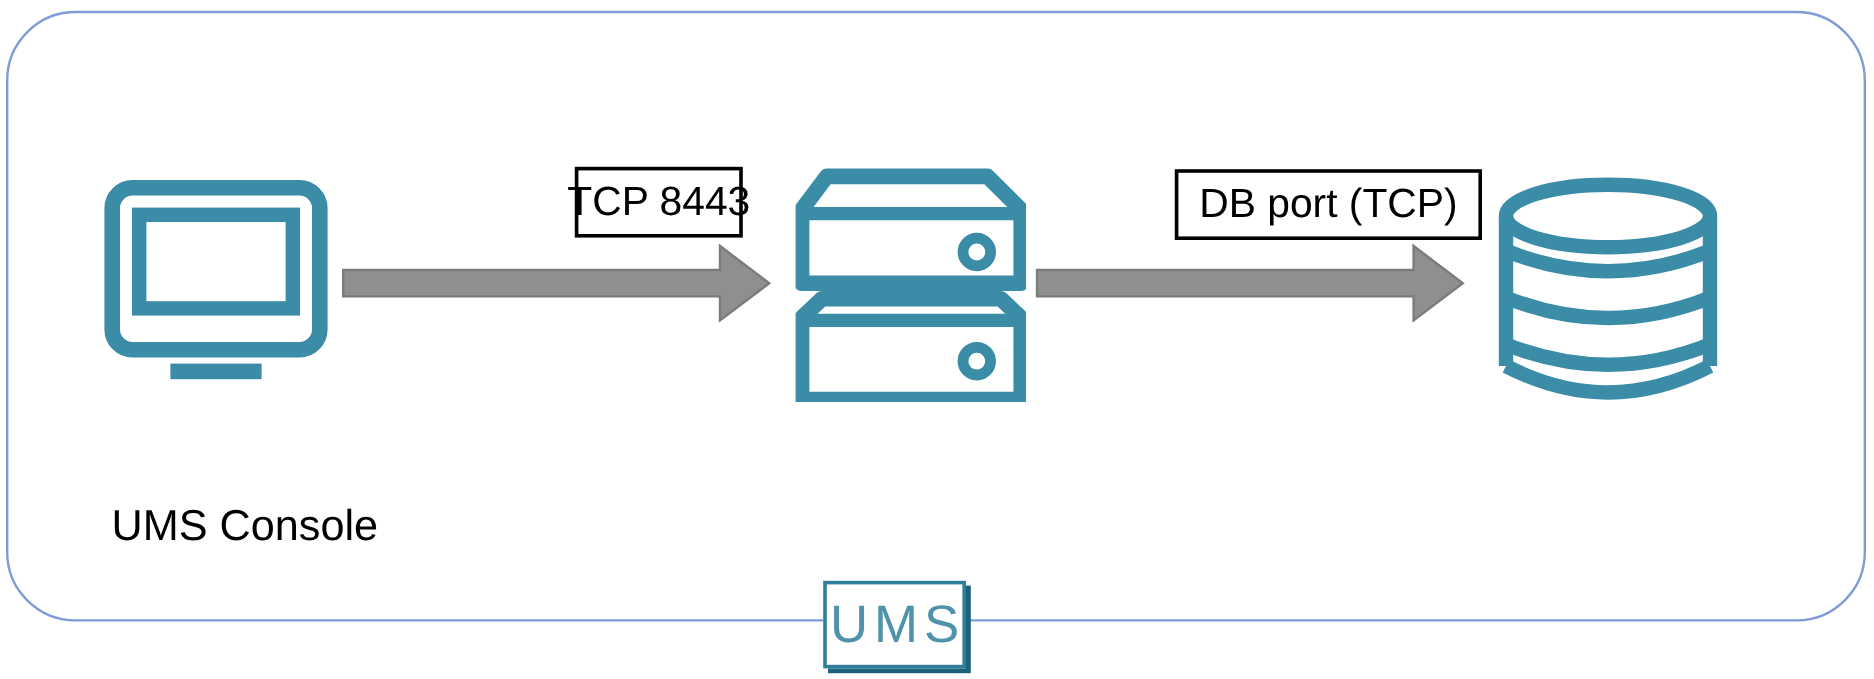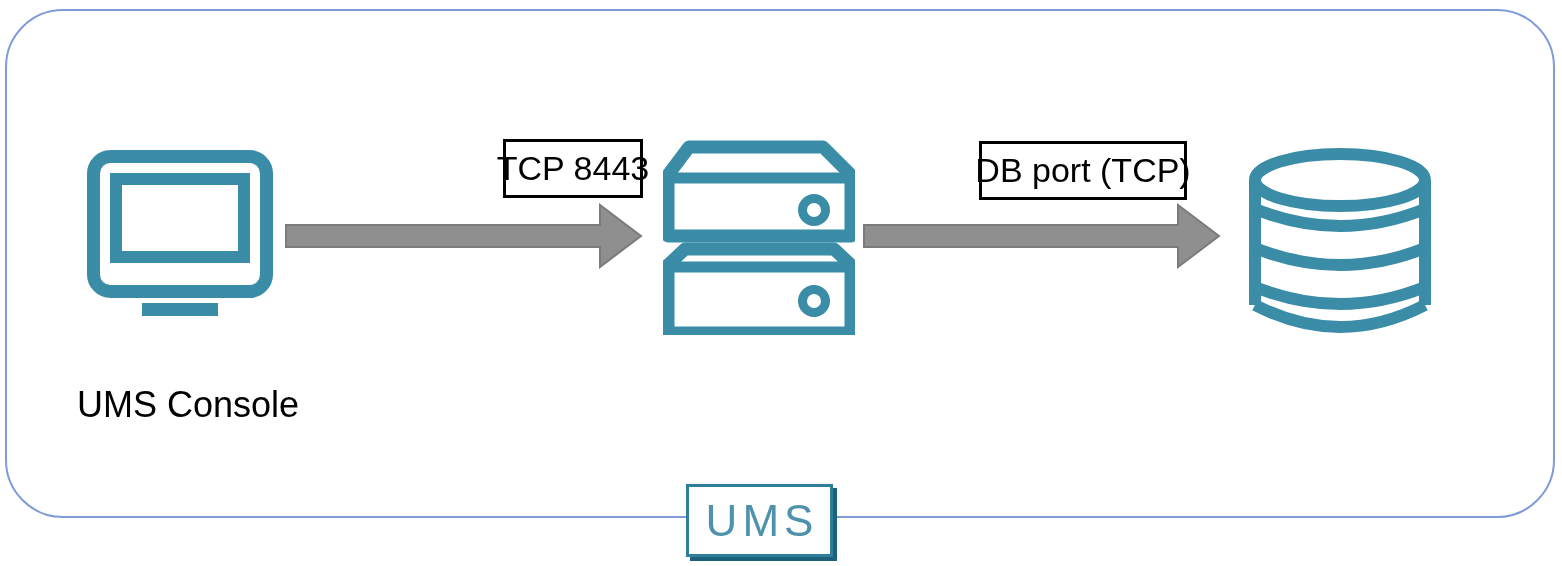--- a/index.html
+++ b/index.html
@@ -22,63 +22,63 @@
   .icon{position:absolute;color:var(--icon-teal);}
   .icon svg{display:block;}
   .stroke{fill:none;stroke:currentColor;}
   .node-label{position:absolute;top:384px;width:360px;text-align:center;
               font-size:36px;color:var(--text);white-space:nowrap;}
   .port-label{position:absolute;height:59px;border:3px solid var(--label-border);
               background:var(--background);display:flex;align-items:center;justify-content:center;
               font-size:34px;color:var(--text);white-space:nowrap;}
   .arrow{position:absolute;top:203px;width:358px;height:66px;}
   .arrow polygon{fill:var(--arrow-gray);stroke:var(--arrow-outline);stroke-width:2;}
-  .logo-box{position:absolute;left:686px;top:484px;width:147px;height:73px;
+  .logo-box{position:absolute;left:686px;top:484px;width:119px;height:73px;
             background:var(--background);border:3px solid var(--logo-border);
             box-shadow:4px 4px 0 var(--logo-shadow);
             display:flex;align-items:center;justify-content:center;z-index:2;}
   .logo-text{font-size:44px;font-weight:200;letter-spacing:5px;padding-left:5px;
              color:var(--logo-text);line-height:1;}
 </style>
 </head>
 <body>
 
 <div class="canvas">
 
   <div class="frame"></div>
 
   <div class="icon" style="left:85px;top:148px;">
     <svg width="190" height="172" viewBox="0 0 190 172">
       <rect class="stroke" x="8.5" y="8.5" width="173" height="135" rx="17" stroke-width="13"></rect>
       <rect class="stroke" x="31" y="31" width="128" height="78" stroke-width="12"></rect>
       <rect x="57" y="155" width="76" height="13" fill="currentColor"></rect>
     </svg>
   </div>
-  <div class="node-label" style="left:8px;">UMS Console</div>
+  <div class="node-label" style="left:24px;margin-top:33px;">UMS Console</div>
 
   <svg class="arrow" style="left:285px;" viewBox="0 0 358 66">
     <polygon points="1,22 315,22 315,2 356,33 315,64 315,44 1,44"></polygon>
   </svg>
-  <div class="port-label" style="left:479px;top:139px;width:140px;margin-left:24px;">TCP 8443</div>
+  <div class="port-label" style="left:479px;top:139px;width:140px;">TCP 8443</div>
 
   <div class="icon" style="left:663px;top:139px;">
     <svg width="192" height="196" viewBox="0 0 192 196">
       <path class="stroke" d="M26,8 L160,8 L188,36 L188,97 L5,97 L5,36 Z" stroke-width="13" stroke-linejoin="round"></path>
       <line x1="5" y1="39" x2="188" y2="39" stroke="currentColor" stroke-width="11"></line>
       <circle class="stroke" cx="151" cy="71" r="11.5" stroke-width="9"></circle>
       <path class="stroke" d="M22,110 L171,110 L188,126 L188,194 L5,194 L5,126 Z" stroke-width="13" stroke-linejoin="round"></path>
       <line x1="5" y1="128" x2="188" y2="128" stroke="currentColor" stroke-width="11"></line>
       <circle class="stroke" cx="151" cy="162" r="11.5" stroke-width="9"></circle>
     </svg>
   </div>
 
   <svg class="arrow" style="left:863px;" viewBox="0 0 358 66">
     <polygon points="1,22 315,22 315,2 356,33 315,64 315,44 1,44"></polygon>
   </svg>
-  <div class="port-label" style="left:979px;top:141px;width:208px;">DB port (TCP)</div>
+  <div class="port-label" style="left:979px;top:141px;width:256px;">DB port (TCP)</div>
 
   <div class="icon" style="left:1247px;top:147px;">
     <svg width="186" height="196" viewBox="0 0 186 196">
       <ellipse class="stroke" cx="93" cy="33" rx="85" ry="26" stroke-width="12"></ellipse>
       <path class="stroke" d="M8,33 L8,158" stroke-width="12"></path>
       <path class="stroke" d="M178,33 L178,158" stroke-width="12"></path>
       <path class="stroke" d="M8,62 Q93,96 178,62" stroke-width="12"></path>
       <path class="stroke" d="M8,101 Q93,135 178,101" stroke-width="12"></path>
       <path class="stroke" d="M8,140 Q93,174 178,140" stroke-width="12"></path>
       <path class="stroke" d="M8,158 Q93,202 178,158" stroke-width="12"></path>

